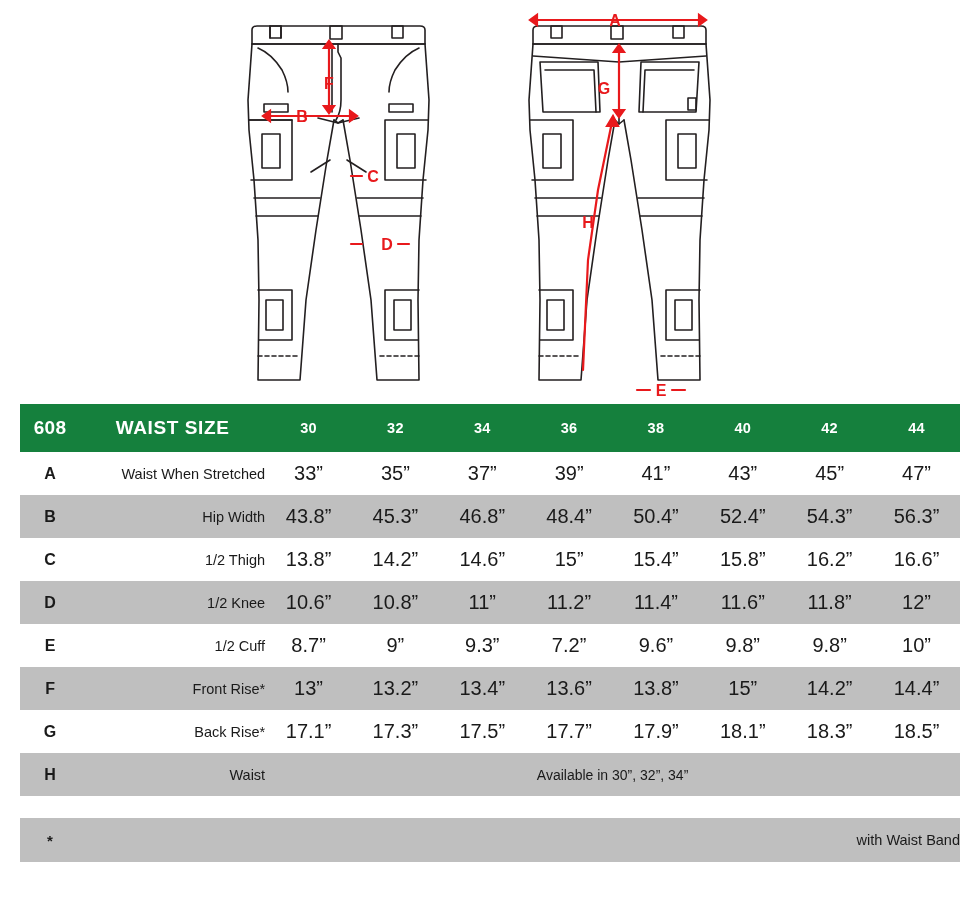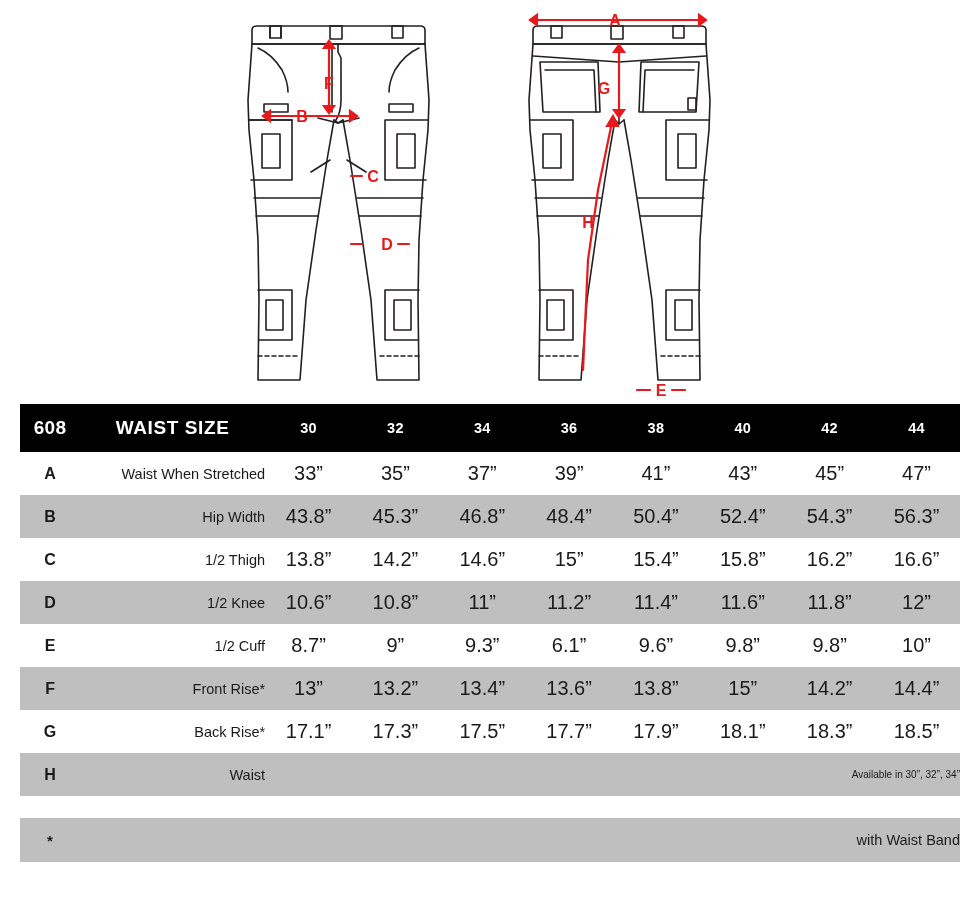--- a/index.html
+++ b/index.html
@@ -42,21 +42,21 @@
   .size-table col.c-size   { width: 86.8px; }
 
   .size-table th, .size-table td {
     padding: 0;
     height: 43px;
     font-size: 14.5px;
     vertical-align: middle;
   }
 
   thead tr {
-    background: #000000;
+    background: #15803d;
     color: #ffffff;
     height: 48px;
   }
   thead th {
     height: 48px;
     font-size: 19px;
     font-weight: bold;
     text-align: center;
     letter-spacing: 0.3px;
   }
@@ -80,22 +80,22 @@
   td.desc {
     text-align: right;
     padding-left: 12px;
     font-size: 14.5px;
   }
   td.val {
     text-align: center;
     font-size: 20px;
   }
   td.span-note {
-    text-align: right;
-    font-size: 10px;
+    text-align: center;
+    font-size: 14px;
   }
 
   .footnote-row td.letter { font-weight: bold; font-size: 15px; }
 
   .spacer-row td {
     height: 22px;
     background: #ffffff;
   }
   .footnote-row td {
     background: #bfbfbf;
@@ -315,21 +315,21 @@
         <td class="val">11.8”</td>
         <td class="val">12”</td>
       </tr>
 
       <tr class="odd">
         <td class="letter">E</td>
         <td class="desc">1/2 Cuff</td>
         <td class="val">8.7”</td>
         <td class="val">9”</td>
         <td class="val">9.3”</td>
-        <td class="val">6.1”</td>
+        <td class="val">7.2”</td>
         <td class="val">9.6”</td>
         <td class="val">9.8”</td>
         <td class="val">9.8”</td>
         <td class="val">10”</td>
       </tr>
 
       <tr class="even">
         <td class="letter">F</td>
         <td class="desc">Front Rise*</td>
         <td class="val">13”</td>

